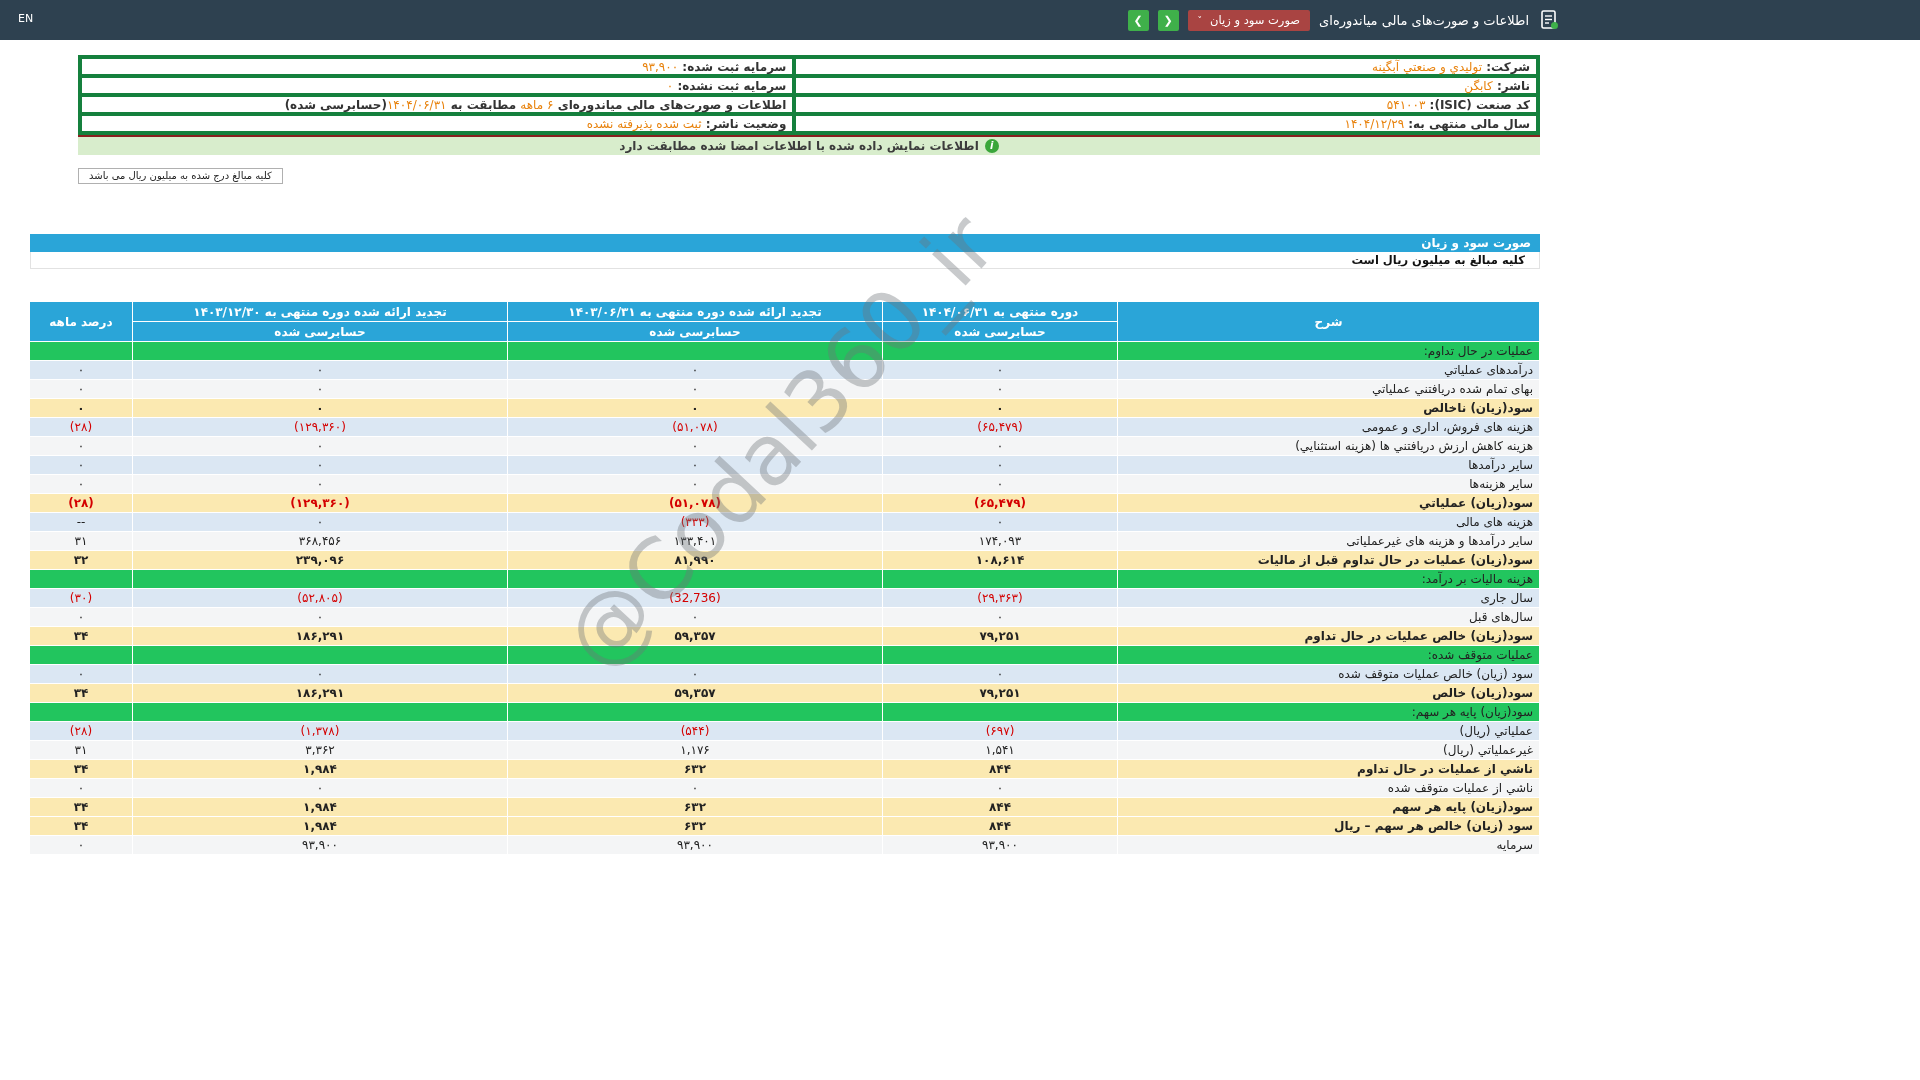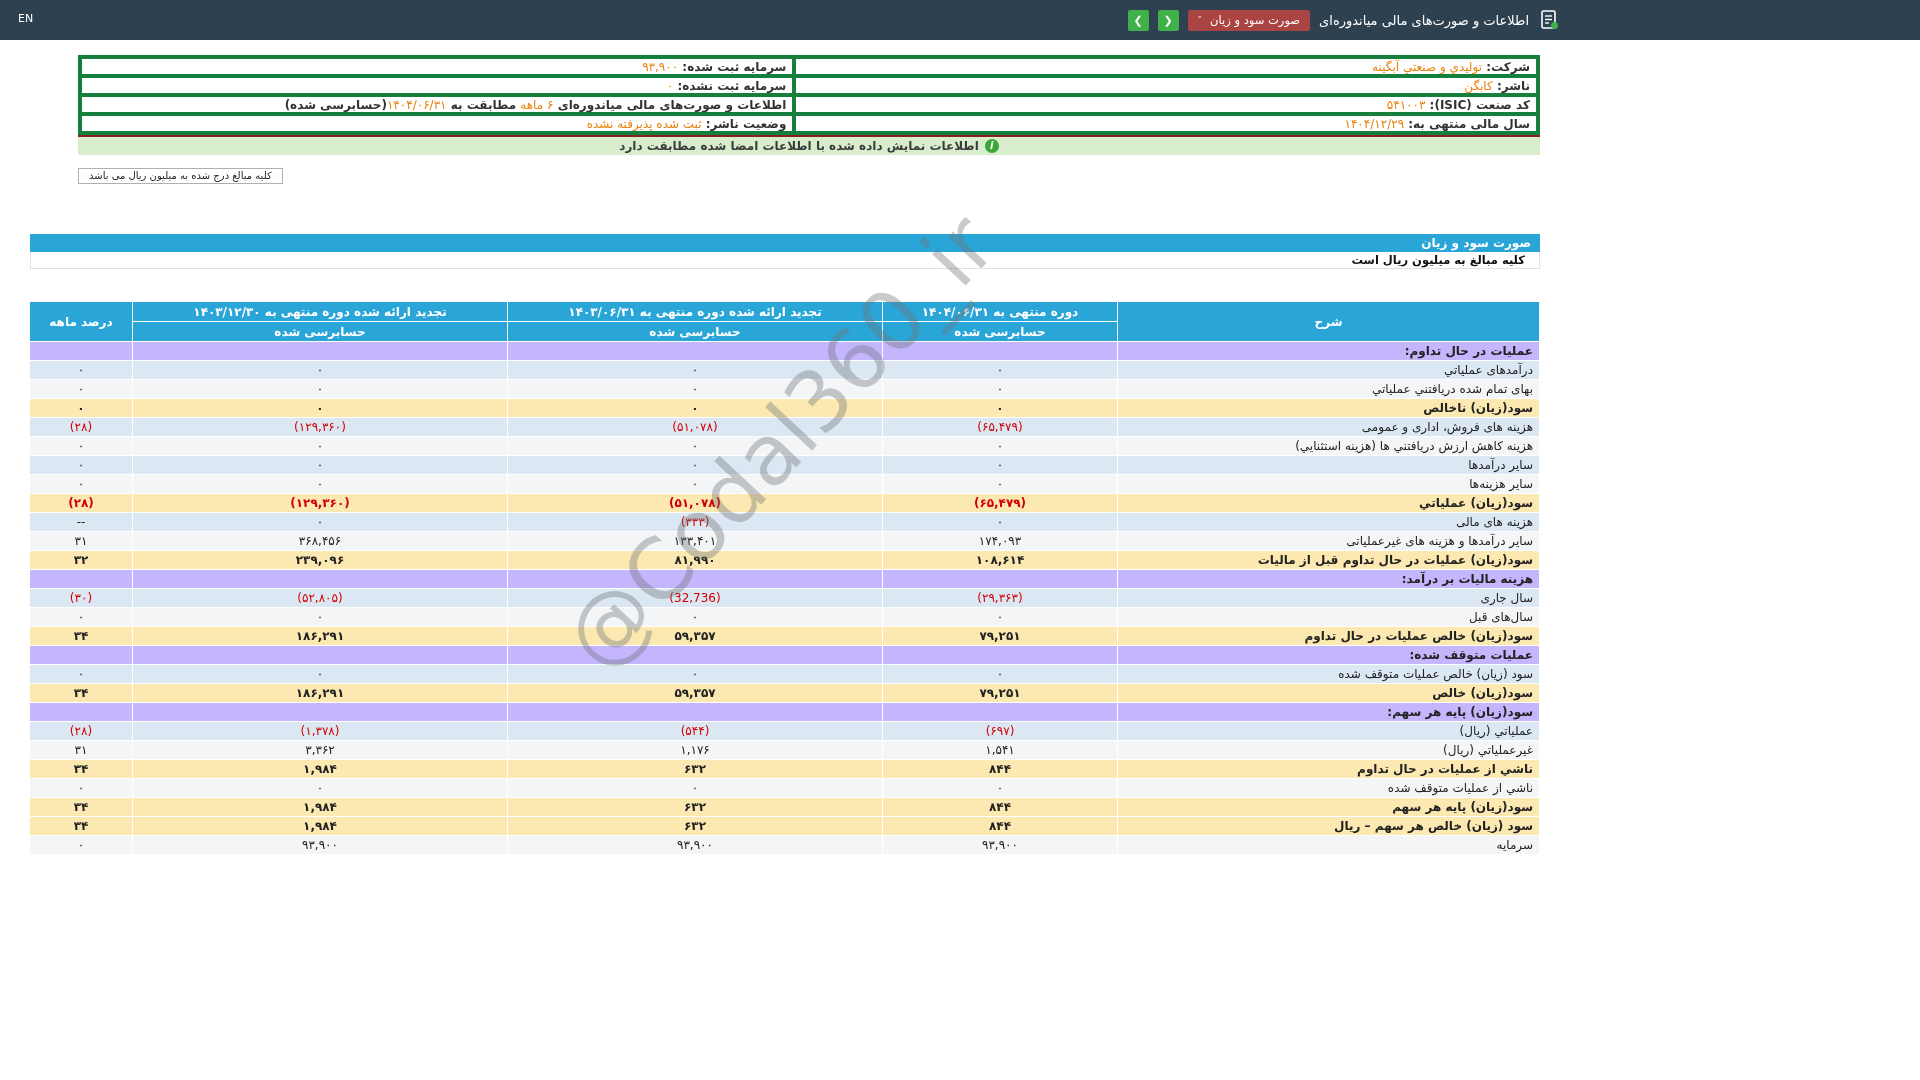--- a/index.html
+++ b/index.html
@@ -42,21 +42,21 @@
   .stmt-unit  { background:#fff; border:1px solid #e2e2e2; border-top:none; color:#111; font-weight:bold;
     font-size:11.5px; height:17px; line-height:16px; padding-right:14px; }
   table.stmt { width:100%; border-collapse:collapse; table-layout:fixed; font-size:12px; margin-top:32px; }
   table.stmt th { background:#2aa5d8; color:#fff; font-weight:bold; border:1px solid #fff; height:20px;
     font-size:12px; padding:0 4px; white-space:nowrap; overflow:hidden; }
   table.stmt td { border:1px solid #fff; height:19px; text-align:center; padding:0 4px; white-space:nowrap; overflow:hidden; }
   table.stmt td.desc { text-align:right; padding-right:6px; }
   tr.blue td    { background:#dbe7f3; }
   tr.white td   { background:#f4f5f6; }
   tr.yellow td  { background:#fbe9b1; font-weight:bold; }
-  tr.section td { background:#c4b5fd; font-weight:bold; }
+  tr.section td { background:#22c55e; font-weight:normal; }
   .neg { color:#d40000;margin-top:28px; }
 
   
   .watermark { position:absolute; left:480px; top:392px; width:600px; height:100px; line-height:100px;
     text-align:center; font-size:84px; color:rgba(110,115,120,0.38); transform:rotate(-47deg);
     pointer-events:none; z-index:5; direction:ltr; white-space:nowrap; }
 </style>
 </head>
 <body>
 

